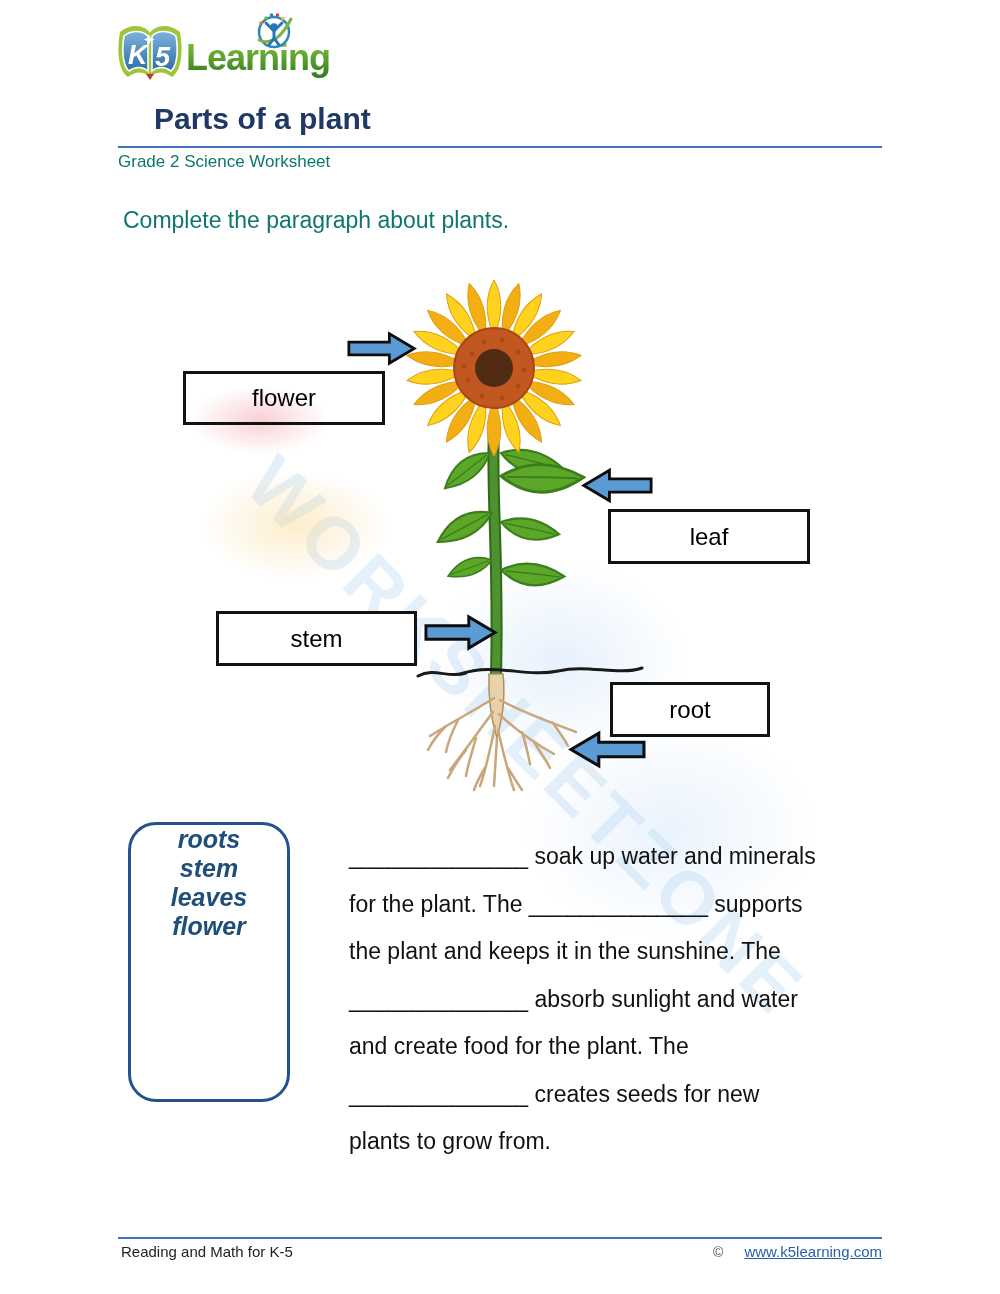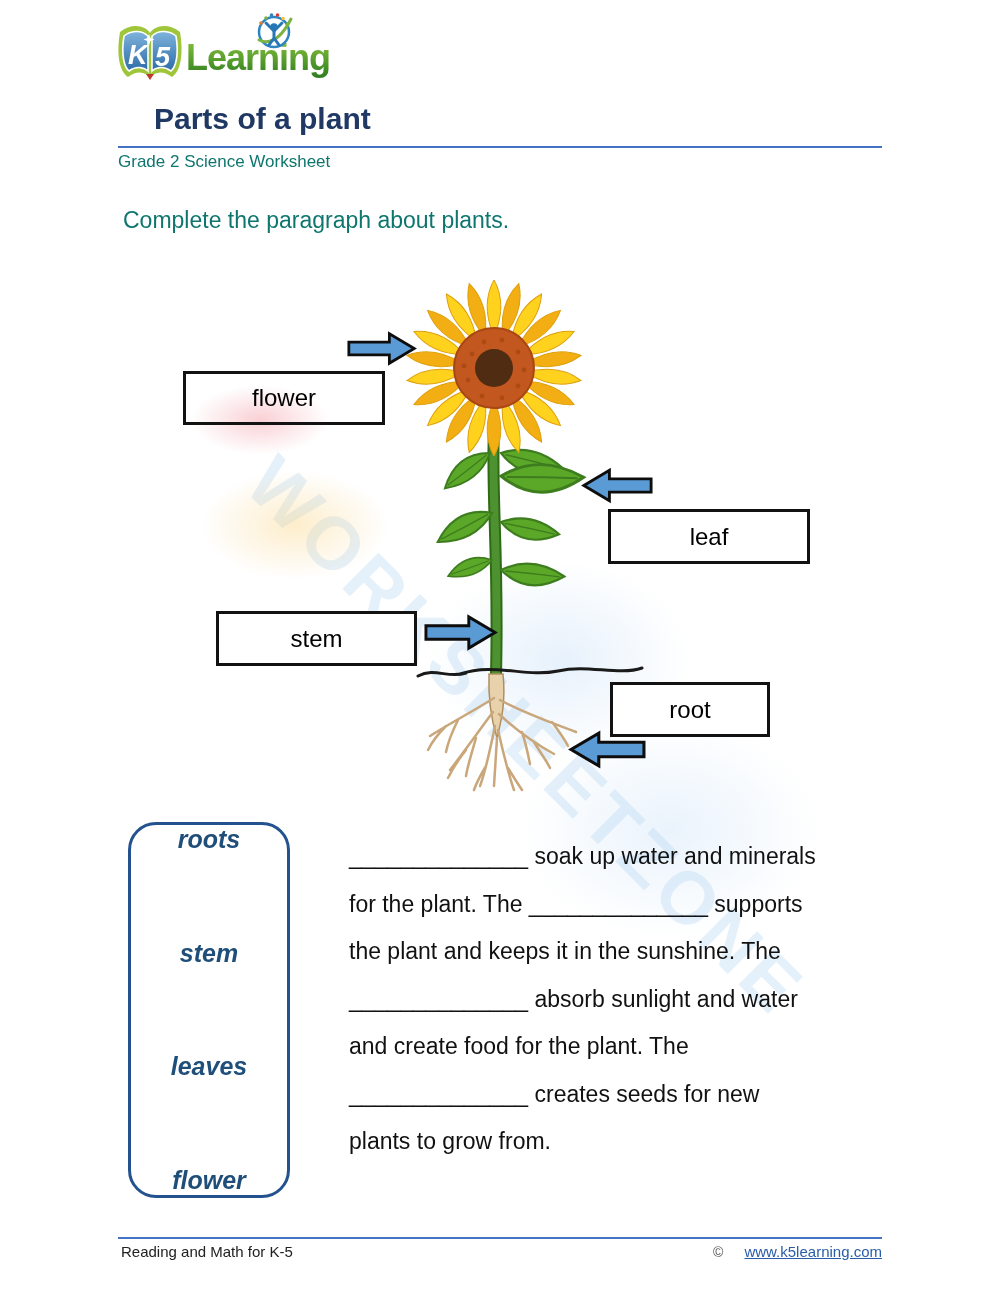--- a/index.html
+++ b/index.html
@@ -56,23 +56,23 @@
   .box-leaf   { left:608px; top:509px; width:202px; height:55px; }
   .box-stem   { left:216px; top:611px; width:201px; height:55px; }
   .box-root   { left:610px; top:682px; width:160px; height:55px; }
   .arrow { position:absolute; z-index:4; }
   .arr-flower { left:345px; top:331px; width:74px; height:35px; }
   .arr-leaf   { left:581px; top:467px; width:72px; height:37px; }
   .arr-stem   { left:424px; top:614px; width:74px; height:37px; }
   .arr-root   { left:566px; top:730px; width:82px; height:39px; }
   
   .word-bank {
-    position:absolute; left:128px; top:822px; width:162px; height:376px;
+    position:absolute; left:128px; top:822px; width:162px; height:280px;
     border:3px solid #24528F; border-radius:28px; background:#fff;
-    display:flex; flex-direction:column; justify-content:space-between; align-items:center;
+    display:flex; flex-direction:column; justify-content:flex-start; align-items:center;
     z-index:3;
   }
   .word-bank .word {
     font-size:25px; font-weight:bold; font-style:italic; color:#1F4E79;
   }
   
   .paragraph {
     position:absolute; left:323px; top:833px; width:566px;
     font-size:23px; color:#111; line-height:47.5px; z-index:3;margin-left:26px;
   }

